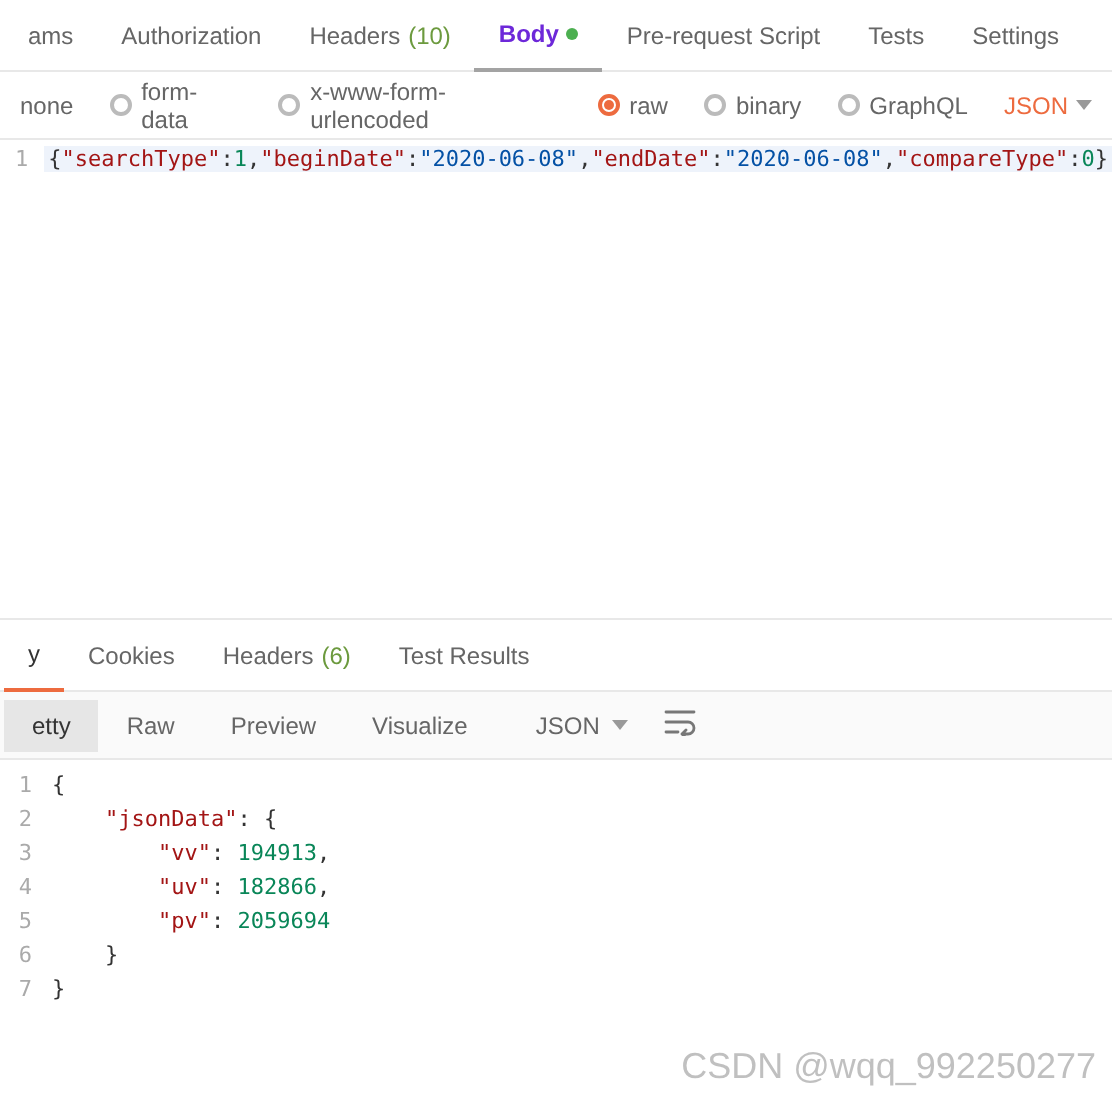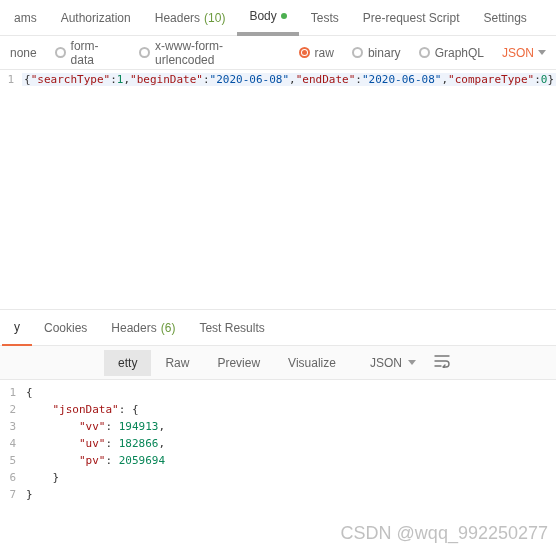--- a/index.html
+++ b/index.html
@@ -1,19 +1,19 @@
 <!DOCTYPE html>
 <html><head>
 <meta charset="utf-8">
 <style>
 * { box-sizing: border-box; margin: 0; padding: 0; }
 body { font-family: -apple-system, BlinkMacSystemFont, "Segoe UI", Arial, sans-serif; font-size: 12px; color: #666; background: #fff; width: 556px; height: 550px; overflow: hidden; position: relative; }
 .tabs-row { display: flex; align-items: center; height: 36px; border-bottom: 1px solid #e8e8e8; padding: 0 2px; }
 .tab { padding: 0 12px; height: 36px; display: flex; align-items: center; color: #666; cursor: pointer; white-space: nowrap; gap: 4px; }
-.tab.active { color: #404040; border-bottom: 4px solid #a3a3a3; font-weight: 400; }
+.tab.active { color: #6d28d9; border-bottom: 2px solid #a3a3a3; font-weight: 700; }
 .count-green { color: #6c9a3e; }
 .dot-green { width: 6px; height: 6px; border-radius: 50%; background: #4caf50; display: inline-block; }
 .body-type-row { display: flex; align-items: center; height: 34px; padding: 0 4px; gap: 6px; border-bottom: 1px solid #e8e8e8; }
 .radio-item { display: flex; align-items: center; gap: 5px; padding: 0 6px; color: #666; cursor: pointer; }
 .radio-circle { width: 11px; height: 11px; border-radius: 50%; border: 2px solid #bbb; display: inline-block; position: relative; }
 .radio-circle.selected { border-color: #ed6b3f; }
 .radio-circle.selected::after { content: ""; position: absolute; width: 5px; height: 5px; background: #ed6b3f; border-radius: 50%; top: 1px; left: 1px; }
 .json-dd { color: #ed6b3f; padding: 0 6px; display: flex; align-items: center; gap: 4px; cursor: pointer; margin-left: auto; }
 .chev { width: 0; height: 0; border-left: 4px solid transparent; border-right: 4px solid transparent; border-top: 5px solid #999; }
 .editor { border-bottom: 1px solid #e8e8e8; height: 240px; background: #fff; font-family: Menlo, Consolas, monospace; font-size: 11px; }
@@ -21,21 +21,21 @@
 .gutter { width: 26px; text-align: right; padding-right: 8px; color: #aaa; }
 .code-content { flex: 1; background: #eef3fb; padding: 0 2px; white-space: pre; }
 .j-br { color: #333; }
 .j-key { color: #a31515; }
 .j-str { color: #0451a5; }
 .j-num { color: #098658; }
 .j-col { color: #333; }
 .resp-tabs { display: flex; align-items: center; height: 36px; border-bottom: 1px solid #e8e8e8; padding: 0 2px; }
 .resp-tab { padding: 0 12px; height: 36px; display: flex; align-items: center; cursor: pointer; gap: 4px; }
 .resp-tab.active { border-bottom: 2px solid #ed6b3f; color: #333; }
-.toolbar { display: flex; align-items: center; height: 34px; padding: 0 2px; gap: 0; background: #fafafa; border-bottom: 1px solid #e8e8e8; justify-content: center; }
+.toolbar { display: flex; align-items: center; height: 34px; padding: 0 2px; gap: 0; background: #fafafa; border-bottom: 1px solid #e8e8e8; }
 .tbtn { padding: 0 14px; height: 26px; display: flex; align-items: center; color: #666; cursor: pointer; }
 .tbtn.active { background: #e6e6e6; color: #333; }
 .tdd { padding: 0 10px; height: 26px; display: flex; align-items: center; gap: 6px; cursor: pointer; margin-left: 10px; }
 .wrap-icon { margin-left: 8px; cursor: pointer; }
 .resp-editor { font-family: Menlo, Consolas, monospace; font-size: 11px; padding-top: 4px; }
 .resp-line { display: flex; height: 17px; align-items: center; }
 .resp-gutter { width: 26px; text-align: right; padding-right: 10px; color: #aaa; }
 .resp-code { white-space: pre; }
 .watermark { position: absolute; bottom: 6px; right: 8px; color: rgba(150,150,150,0.6); font-size: 18px; font-family: Arial, sans-serif; pointer-events: none; }
 </style>
@@ -46,22 +46,22 @@
   <div class="tab">ams</div>
   <div class="tab">Authorization</div>
   <div class="tab">
     <span>Headers</span>
     <span class="count-green">(10)</span>
   </div>
   <div class="tab active">
     <span>Body</span>
     <span class="dot-green"></span>
   </div>
+  <div class="tab">Pre-request Script</div>
   <div class="tab">Tests</div>
-  <div class="tab">Pre-request Script</div>
   <div class="tab">Settings</div>
 </div>
 
 <div class="body-type-row">
   <div class="radio-item">
       <span>none</span>
     </div>
   <div class="radio-item">
       <span class="radio-circle"></span>
       <span>form-data</span>

